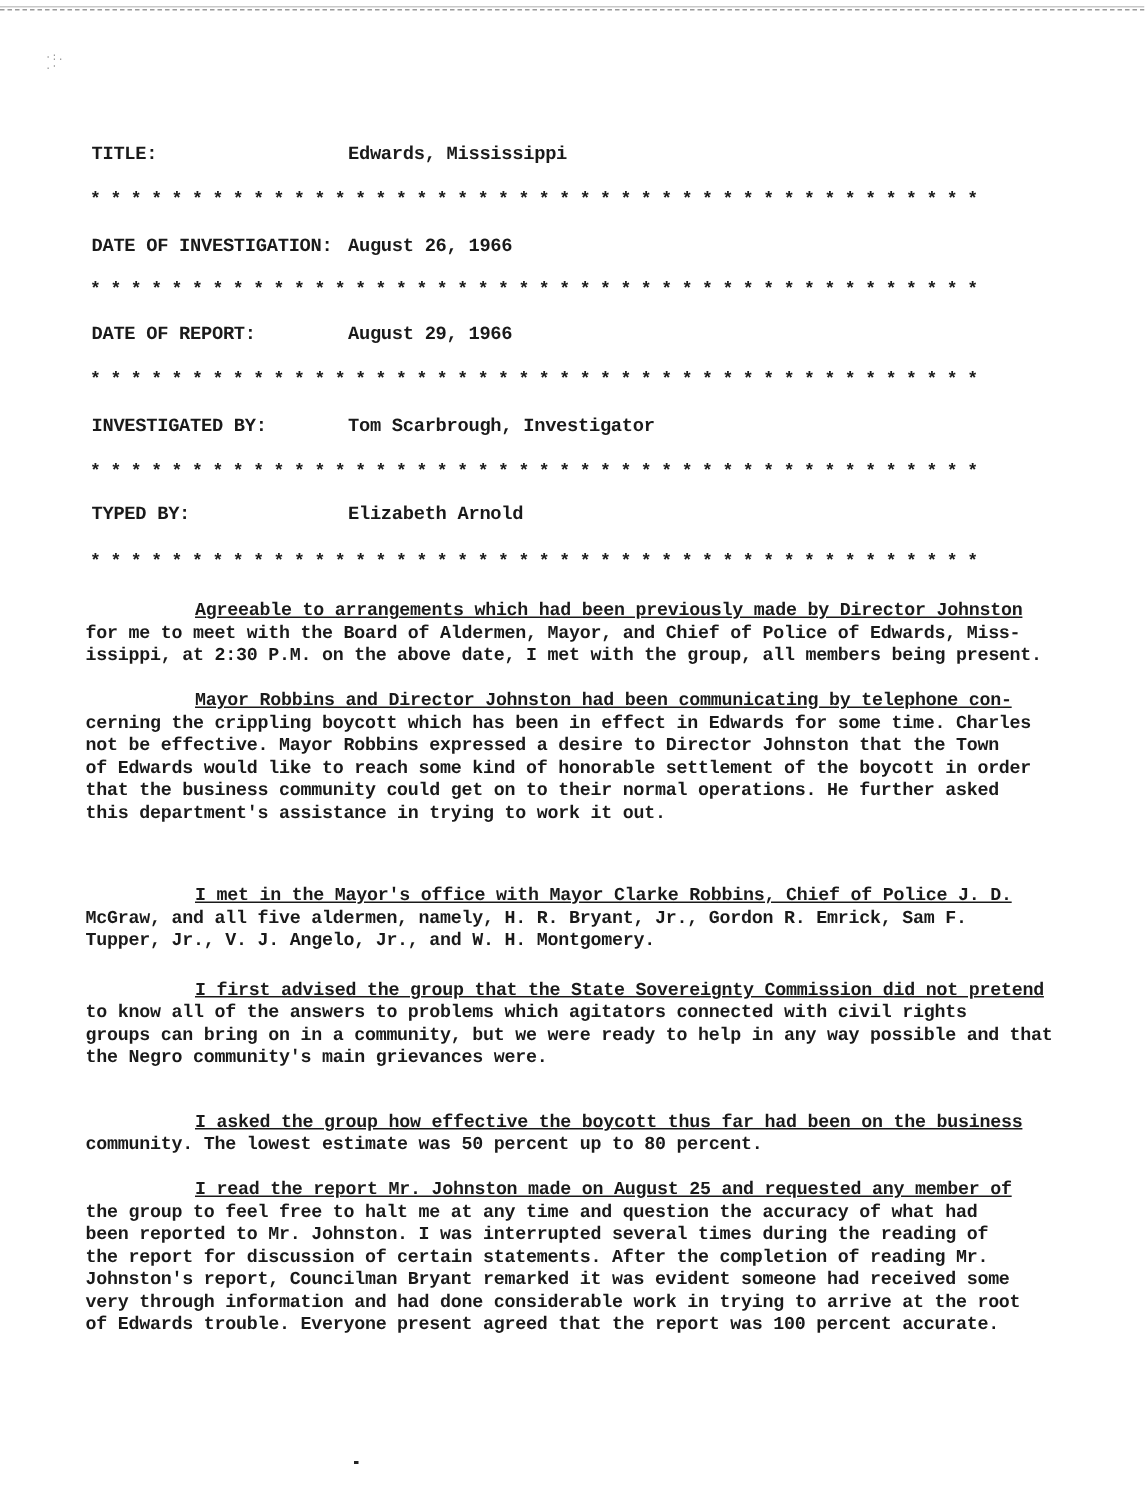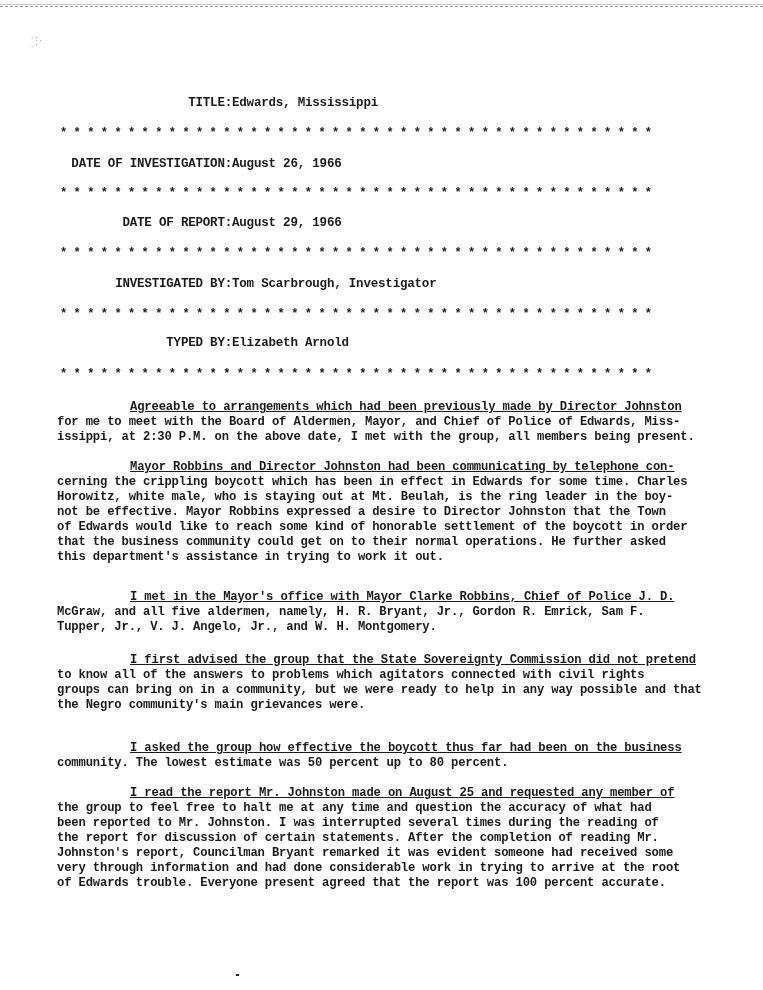--- a/index.html
+++ b/index.html
@@ -3,21 +3,21 @@
 <meta charset="utf-8">
 <style>
   html, body { margin:0; padding:0; }
   body { width:763px; height:990px; background:#ffffff; position:relative; overflow:hidden;
          font-family:"Liberation Mono","DejaVu Sans Mono",monospace; color:#1a1a1a; }
   .topedge { position:absolute; left:0; top:0; width:763px; height:6px;
              border-bottom:1px dashed #9a9a9a; }
   .topline { position:absolute; left:0; top:4px; width:763px; height:1px; background:#c8c8c8; }
   .speck { position:absolute; left:30px; top:36px; width:20px; height:16px; color:#999; font-size:7px; line-height:6px; }
   .field { position:absolute; left:61px; font-size:12.5px; white-space:nowrap; font-weight:bold; letter-spacing:-0.2px;}
-  .field .lbl { display:inline-block; width:171px;text-align:right; }
+  .field .lbl { display:inline-block; width:171px; }
   .stars { position:absolute; left:60px; font-size:12px; letter-spacing:6.4px; white-space:nowrap; font-weight:bold; }
   .para { position:absolute; left:57px; width:670px; font-size:12.2px; line-height:15px; font-weight:bold; letter-spacing:-0.15px; }
   .para .line { display:block; white-space:nowrap; }
   .para .indent { padding-left:73px;text-decoration:underline; }
   .dot { position:absolute; left:236px; top:974px; width:3px; height:2px; background:#222; }
 </style>
 </head>
 <body>
 
 <div class="topline"></div>
@@ -51,21 +51,20 @@
 
 <div class="para" style="top:400px">
   <span class="line indent">Agreeable to arrangements which had been previously made by Director Johnston</span>
   <span class="line">for me to meet with the Board of Aldermen, Mayor, and Chief of Police of Edwards, Miss-</span>
   <span class="line">issippi, at 2:30 P.M. on the above date, I met with the group, all members being present.</span>
 </div>
 
 <div class="para" style="top:460px">
   <span class="line indent">Mayor Robbins and Director Johnston had been communicating by telephone con-</span>
   <span class="line">cerning the crippling boycott which has been in effect in Edwards for some time.  Charles</span>
-  <span class="line">Horowitz, white male, who is staying out at Mt. Beulah, is the ring leader in the boy-</span>
   <span class="line">not be effective.   Mayor Robbins expressed a desire to Director Johnston that the Town</span>
   <span class="line">of Edwards would like to reach some kind of honorable settlement of the boycott in order</span>
   <span class="line">that the business community could get on to their normal operations.  He further asked</span>
   <span class="line">this department's assistance in trying to work it out.</span>
 </div>
 
 <div class="para" style="top:590px">
   <span class="line indent">I met in the Mayor's office with Mayor Clarke Robbins, Chief of Police J. D.</span>
   <span class="line">McGraw, and all five aldermen, namely, H. R. Bryant, Jr., Gordon R. Emrick, Sam F.</span>
   <span class="line">Tupper, Jr., V. J. Angelo, Jr., and W. H. Montgomery.</span>

